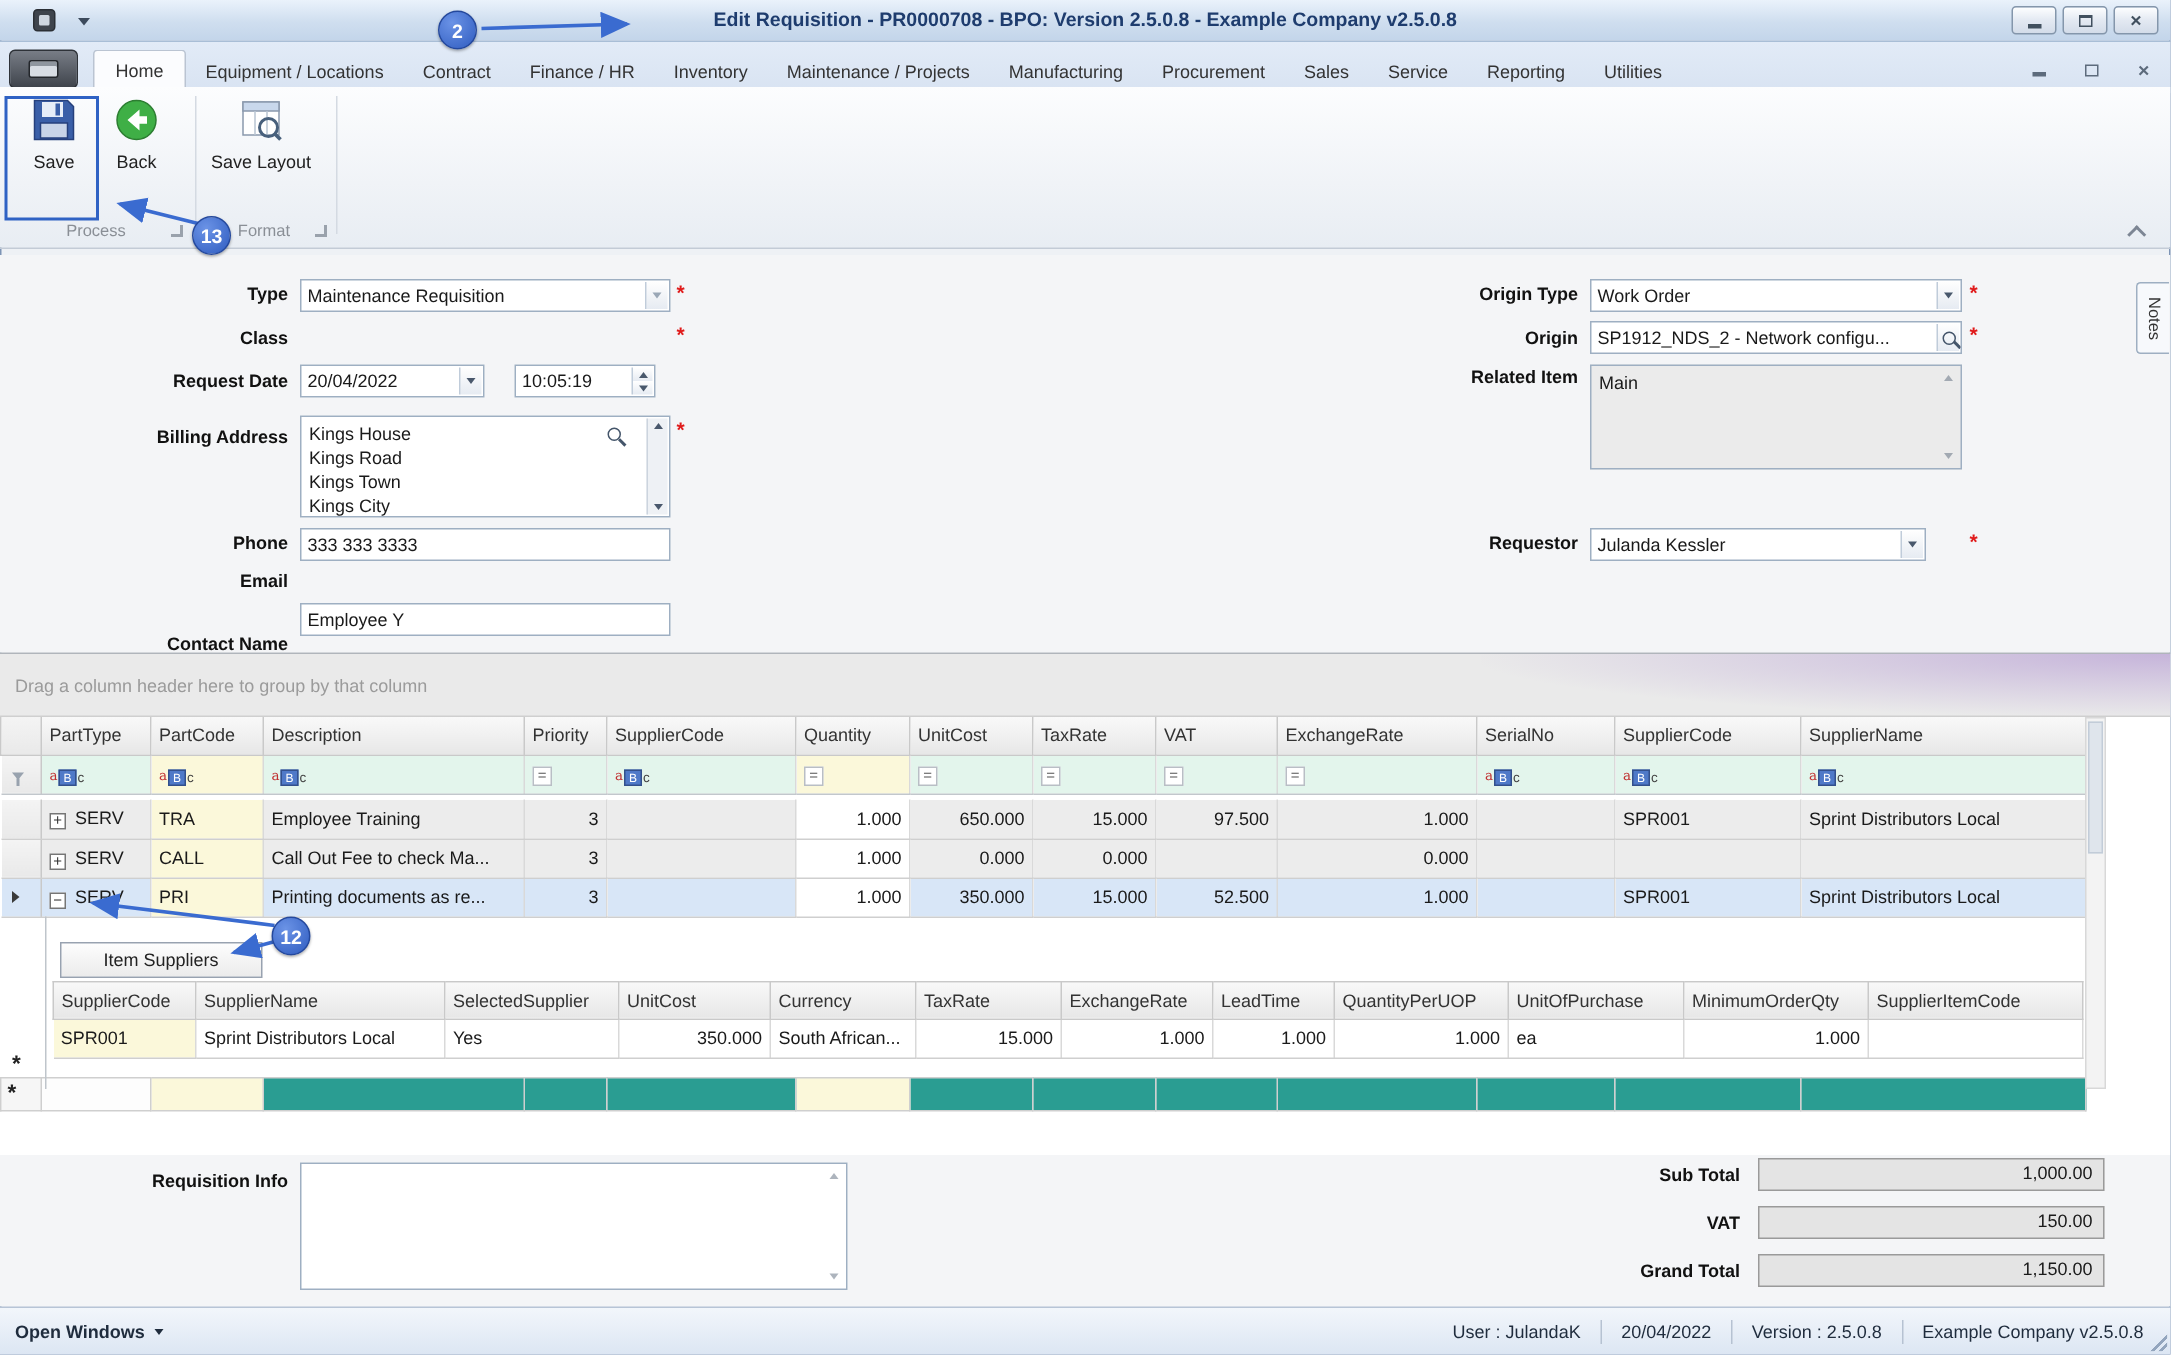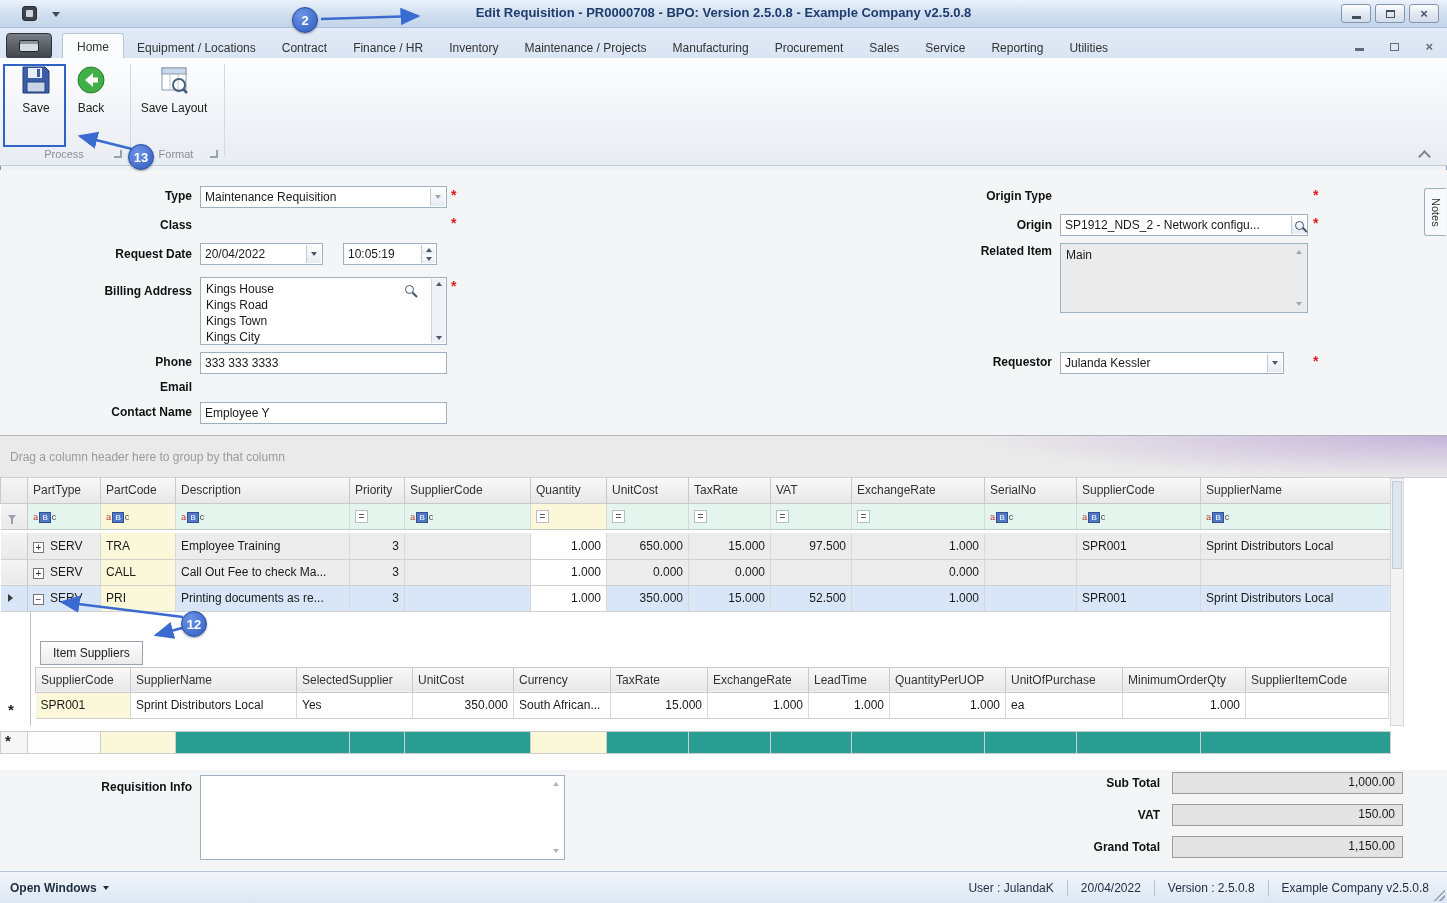--- a/index.html
+++ b/index.html
@@ -81,21 +81,21 @@
   .icon-abc{display:inline-flex;align-items:center;gap:1px;font-size:9px;line-height:1}
   .icon-abc::before{content:"a";color:#c03030;font-family:"DejaVu Serif",serif}
   .icon-abc .b{display:inline-block;background:#4f79c8;color:#fff;font-size:8px;line-height:9px;padding:0 2px;border:1px solid #33508c}
   .icon-abc .b::before{content:"B"}
   .icon-abc::after{content:"c";color:#444}
   .icon-eq{display:inline-block;width:13px;height:13px;border:1px solid #b9bec5;background:#fff;color:#555;text-align:center;line-height:11px;font-size:10px}
   .icon-eq::before{content:"="}
   .funnel{display:inline-block;width:0;height:0;border-left:4px solid transparent;border-right:4px solid transparent;border-top:5px solid #98a2ae;position:relative}
   .funnel::after{content:"";position:absolute;left:-1px;top:-1px;width:2px;height:5px;background:#98a2ae}
   .detail{position:relative;margin:12px 0 0 35px;width:1353px}
-  .sub-tab{display:inline-block;margin:17px 0 2px 5px;padding:4px 12px;border:1px solid #98a2b0;background:linear-gradient(#fdfdfd,#ebebeb);color:#222}
+  .sub-tab{display:inline-block;margin:4px 0 2px 5px;padding:4px 28px;border:1px solid #98a2b0;background:linear-gradient(#fdfdfd,#ebebeb);color:#222}
   table.subgrid{border-collapse:collapse;table-layout:fixed;width:1353px;font-size:12px}
   .subgrid th{height:25px;background:linear-gradient(#f9f9f9,#e7e7e7);border:1px solid #c9c9c9;font-weight:normal;text-align:left;padding:0 5px;color:#333;white-space:nowrap;overflow:hidden}
   .subgrid td{height:26px;border-right:1px solid #d9d9d9;border-bottom:1px solid #cfcfcf;padding:0 5px;background:#fff;white-space:nowrap;overflow:hidden}
   .subgrid td.yellow{background:#fbf8da}
   .t-row td{background:#2a9d92;border-right:1px solid #5cb7ae;border-bottom:1px solid #1f8076}
   .t-row td.sel-cur{background:#fff;color:#222}
   .strip{margin-top:12px}
   .strip td{height:22px;border:1px solid #cfcfcf;background:#2a9d92;padding:0 4px}
   .strip td.w{background:#fdfdfd}
   .strip td.y{background:#fbf8da}
@@ -249,26 +249,32 @@
   </div>
   <span class="req" style="left:451px;top:108px">*</span>
 
   <div class="f-label" style="left:52px;top:185px;width:140px">Phone</div>
   <div class="f-field" style="left:200px;top:182px;width:247px;height:22px">
     <span>333 333 3333</span>
   </div>
 
   <div class="f-label" style="left:52px;top:210px;width:140px">Email</div>
 
-  <div class="f-label" style="left:52px;top:235px;width:140px">Contact Name</div>
+  <div class="f-label" style="left:52px;top:252px;width:140px">Contact Name</div>
   <div class="f-field" style="left:200px;top:232px;width:247px;height:22px">
     <span>Employee Y</span>
   </div>
 
   <div class="f-label" style="left:912px;top:19px;width:140px">Origin Type</div>
+  <div class="f-field" style="left:1060px;top:16px;width:248px;height:22px">
+    <span>Work Order</span>
+    <span class="dd-btn">
+        <span class="tri-dn"></span>
+      </span>
+  </div>
   <span class="req" style="left:1313px;top:17px">*</span>
 
   <div class="f-label" style="left:912px;top:48px;width:140px">Origin</div>
   <div class="f-field" style="left:1060px;top:44px;width:248px;height:22px">
     <span>SP1912_NDS_2 - Network configu...</span>
     <span class="dd-btn">
         <span class="mag"></span>
       </span>
   </div>
   <span class="req" style="left:1313px;top:45px">*</span>

